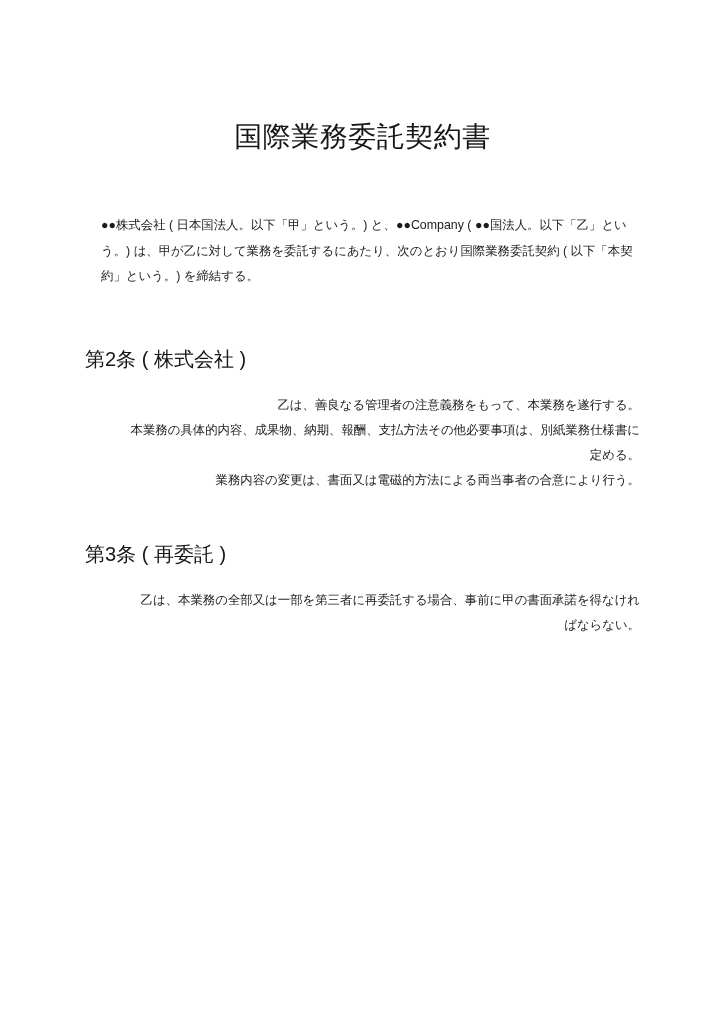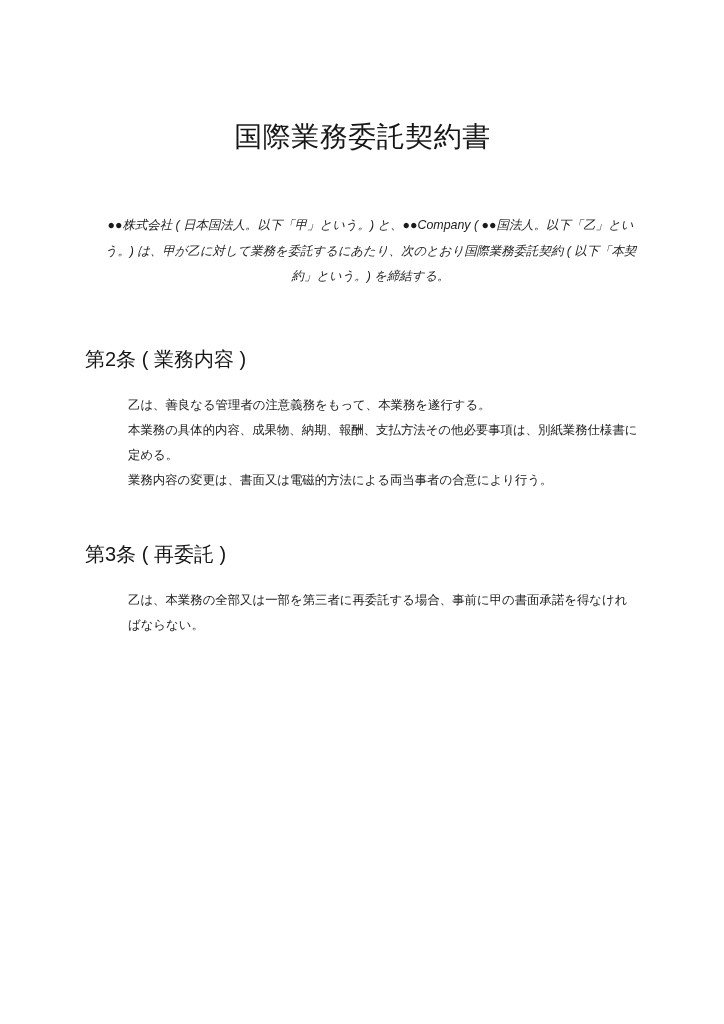--- a/index.html
+++ b/index.html
@@ -28,22 +28,21 @@
     line-height: 36px;
     font-weight: 400;
     text-align: center;
     letter-spacing: 0.5px;
     color: #161616;
   }
   p.intro {
     margin: 58px 0 0 16px;
     font-size: 12.4px;
     line-height: 25.5px;
-    text-align: center;
-    font-style: italic;
+    text-align: left;
   }
   section { display: block; }
   h2.article-heading {
     margin: 56px 0 0 0;
     font-size: 20px;
     line-height: 26px;
     font-weight: 400;
     color: #161616;
   }
   section.tight h2.article-heading {
@@ -51,38 +50,39 @@
   }
   p.article-body {
     margin: 17px 0 0 0;
     font-size: 12.4px;
     line-height: 28px;
   }
   .article-items {
     margin: 21px 0 0 43px;
     font-size: 12.4px;
     line-height: 25px;
+    text-align: right;
   }
   .article-items p {
     margin: 0;
     padding: 0;
   }
 </style>
 </head>
 <body>
 
 <div class="page">
 
   <h1 class="doc-title">国際業務委託契約書</h1>
 
   <p class="intro">●●株式会社 ( 日本国法人。以下「甲」という。) と、●●Company ( ●●国法人。以下「乙」という。) は、甲が乙に対して業務を委託するにあたり、次のとおり国際業務委託契約 ( 以下「本契約」という。) を締結する。</p>
 
 
   <section>
-    <h2 class="article-heading">第2条 ( 業務内容 )</h2>
+    <h2 class="article-heading">第2条 ( 株式会社 )</h2>
     <div class="article-items">
       <p>乙は、善良なる管理者の注意義務をもって、本業務を遂行する。</p>
       <p>本業務の具体的内容、成果物、納期、報酬、支払方法その他必要事項は、別紙業務仕様書に定める。</p>
       <p>業務内容の変更は、書面又は電磁的方法による両当事者の合意により行う。</p>
     </div>
   </section>
 
   <section class="tight">
     <h2 class="article-heading">第3条 ( 再委託 )</h2>
     <div class="article-items">

